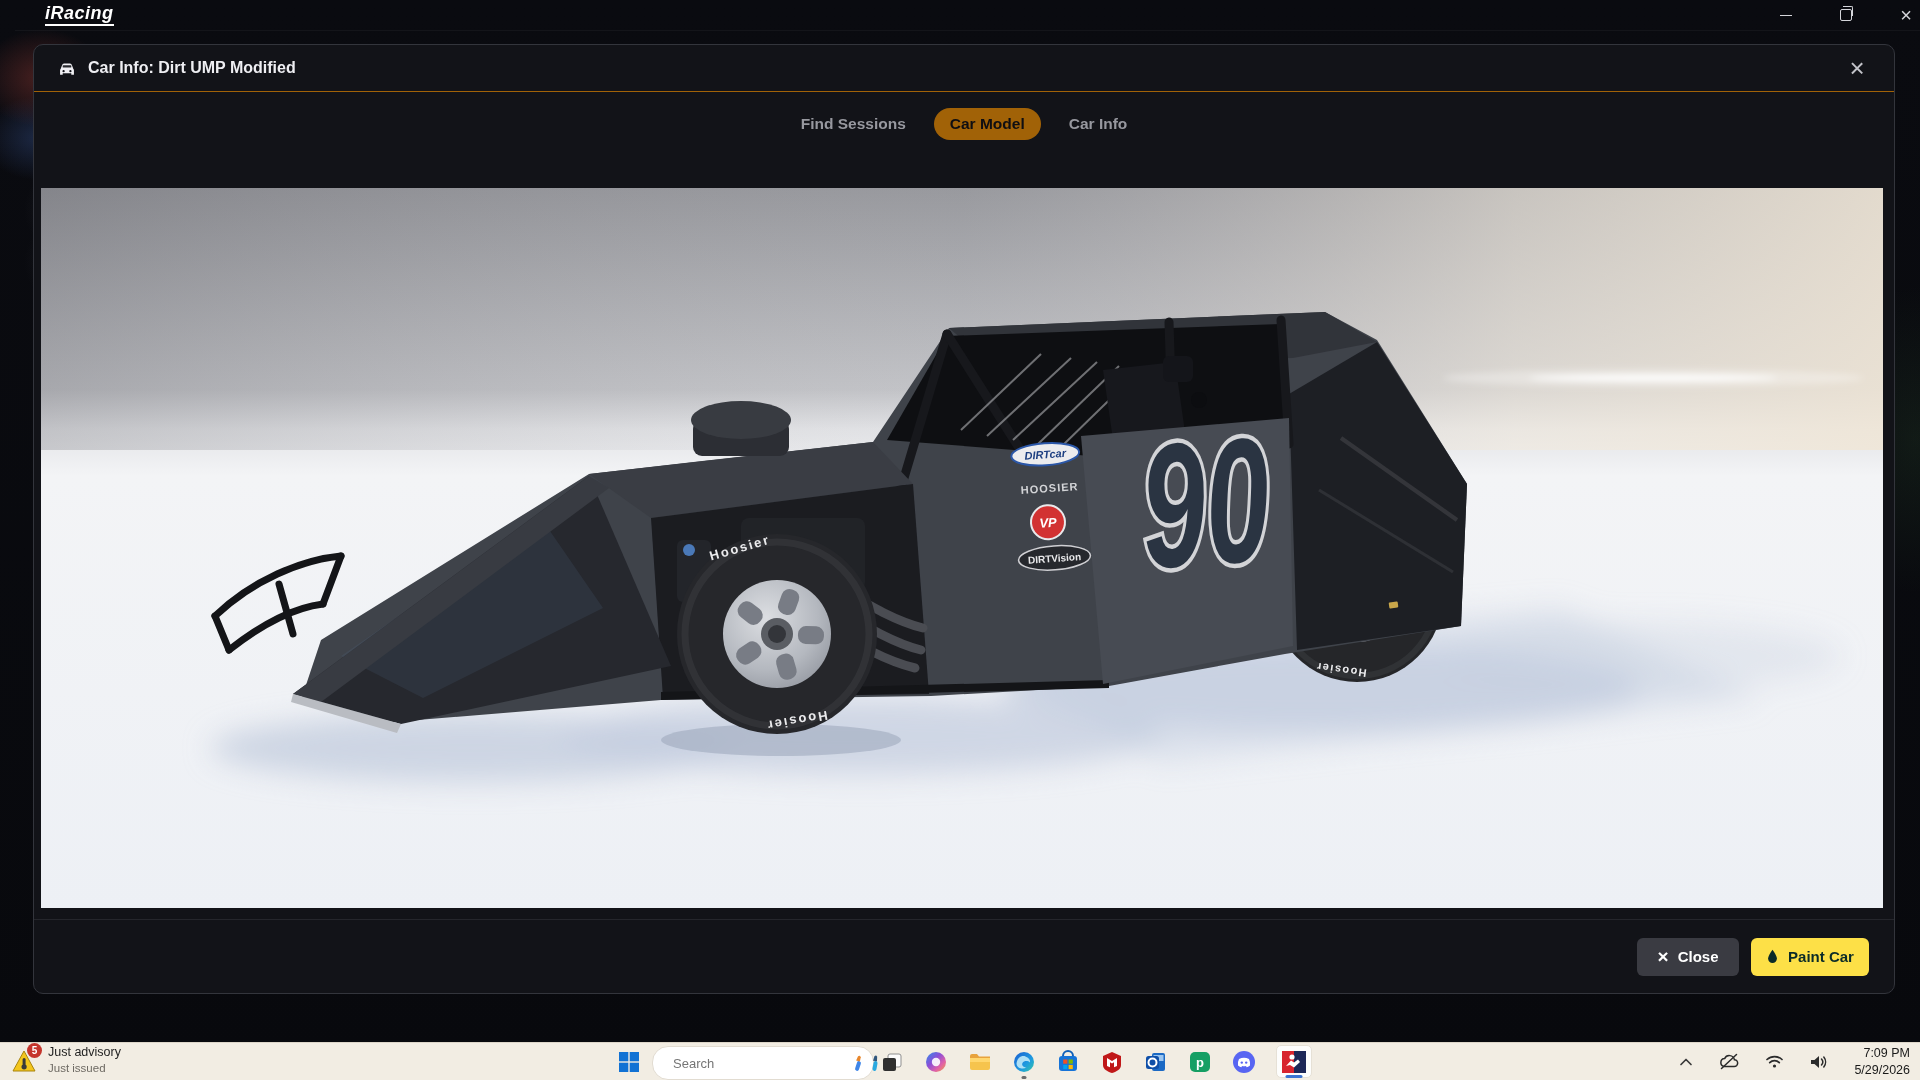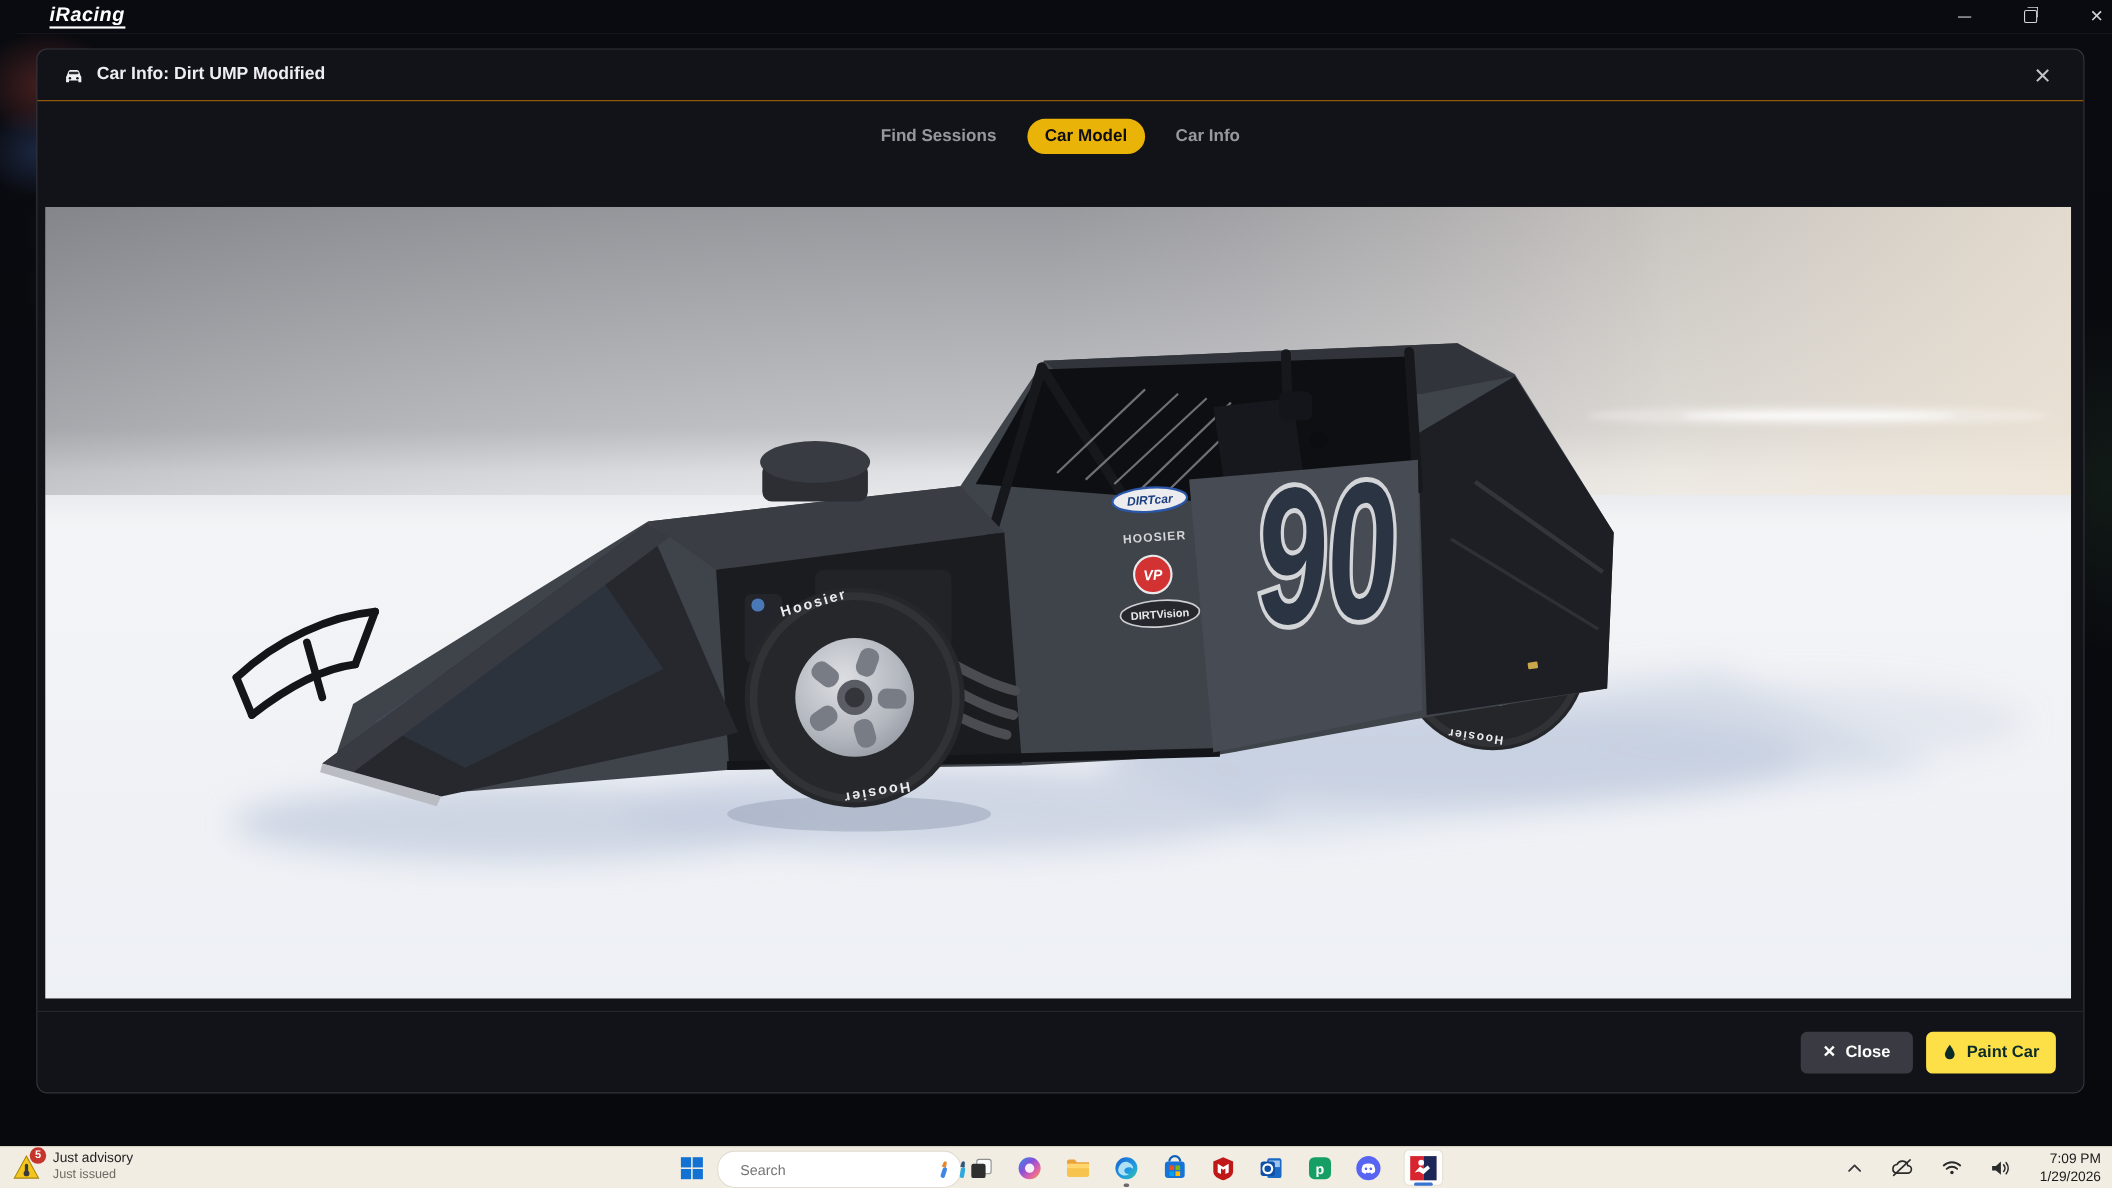--- a/index.html
+++ b/index.html
@@ -20,21 +20,21 @@
   .glyph-restore{position:relative;width:10px;height:10px;border:1.4px solid #d4d5da;border-radius:2px;background:transparent;}
   .glyph-restore:before{content:"";position:absolute;left:2px;top:-4px;width:9px;height:9px;border:1.4px solid #d4d5da;border-left:none;border-bottom:none;border-radius:0 2px 0 0;}
   .glyph-close{font-size:20px;line-height:1;color:#d4d5da;}
   
   .dialog{position:absolute;left:33px;top:44px;width:1862px;height:950px;background:#121318;border:1px solid #33353c;border-radius:10px;box-sizing:border-box;}
   .dlg-header{position:absolute;left:0;top:0;right:0;height:46px;display:flex;align-items:center;border-bottom:1px solid #a16207;}
   .dlg-title{margin-left:22px;display:flex;align-items:center;gap:10px;color:#eeeef2;font-weight:bold;font-size:16px;}
   .dlg-close{position:absolute;right:18px;top:4px;width:38px;height:38px;display:flex;align-items:center;justify-content:center;color:#c2c3c9;font-size:26px;line-height:1;}
   .tabrow{position:absolute;left:0;top:46px;right:0;height:66px;display:flex;align-items:center;justify-content:center;gap:24px;}
   .tab{font-size:15.5px;font-weight:bold;color:#97989f;padding:7px 4px;}
-  .tab.active{background:#eab308;color:#0e0e12;border-radius:16px;padding:7px 16px;}
+  .tab.active{background:#a16207;color:#0e0e12;border-radius:16px;padding:7px 16px;}
   .stage{position:absolute;left:7px;top:143px;width:1842px;height:720px;overflow:hidden;}
   .stage svg{display:block;}
   .dlg-footer{position:absolute;left:0;right:0;bottom:0;height:74px;border-top:1px solid #25262c;display:flex;align-items:center;justify-content:flex-end;gap:12px;padding-right:25px;box-sizing:border-box;}
   .btn{height:38px;display:flex;align-items:center;justify-content:center;gap:9px;border-radius:6px;font-size:15px;font-weight:bold;box-sizing:border-box;}
   .btn-close{width:102px;background:#3a3b42;color:#fff;}
   .btn-close .x{font-size:19px;font-weight:bold;}
   .btn-paint{width:118px;background:#fde047;color:#0b2b28;}
   
   .taskbar{position:absolute;left:0;bottom:0;width:100%;height:37px;background:#f2ede3;border-top:1px solid #ddd6c9;}
   .weather{position:absolute;left:10px;top:2px;display:flex;align-items:center;gap:8px;}
@@ -422,18 +422,18 @@
         <path d="M4.7 8.6 a7 7 0 0 1 9.6 0" fill="none" stroke="#2b2b2b" stroke-width="1.7" stroke-linecap="round"></path>
         <circle cx="9.5" cy="12" r="1.6" fill="#2b2b2b"></circle>
       </svg>
       <svg width="20" height="16" viewBox="0 0 20 16">
         <path d="M2 6 h3.5 L10 2 v12 L5.5 10 H2 Z" fill="#2b2b2b"></path>
         <path d="M12.5 5 a4.5 4.5 0 0 1 0 6" fill="none" stroke="#2b2b2b" stroke-width="1.5" stroke-linecap="round"></path>
         <path d="M14.8 3 a8 8 0 0 1 0 10" fill="none" stroke="#2b2b2b" stroke-width="1.5" stroke-linecap="round"></path>
       </svg>
       <div class="clock">
         <div>7:09 PM</div>
-        <div>1/29/2026</div>
+        <div>5/29/2026</div>
       </div>
     </div>
   </div>
 
 </div>
 
 </body></html>

